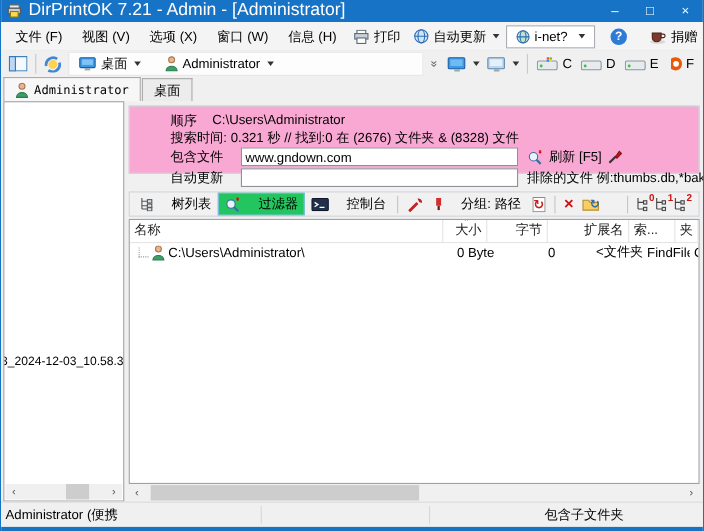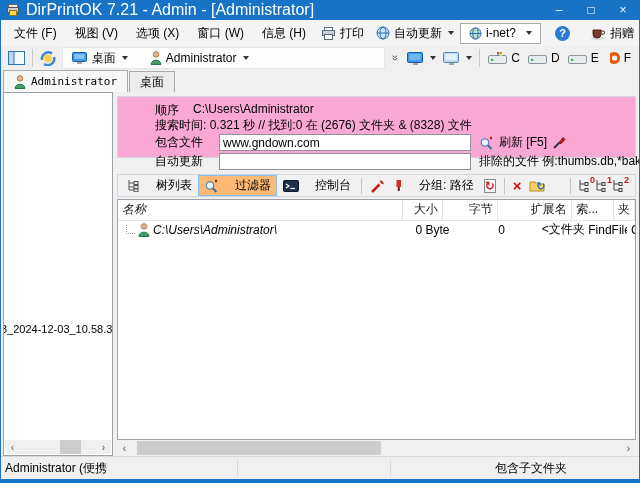--- a/index.html
+++ b/index.html
@@ -65,37 +65,37 @@
   .frow{position:absolute;display:flex;white-space:nowrap;}
   .flabel{width:56px;text-align:left;}
   .ftext{width:252px;height:17px;border:1px solid #8E9197;background:#fff;font-family:inherit;
          font-size:12px;padding:0 3px;box-sizing:border-box;margin-left:8px;}
   .ficons{display:flex;align-items:center;gap:5px;margin-left:8px;}
 
   .view-toolbar{position:absolute;left:0;right:0;top:82px;height:23px;border:1px solid #D2D5D9;
                 background:#F1F1F1;box-sizing:border-box;display:flex;align-items:center;
                 padding:0 2px;overflow:hidden;white-space:nowrap;}
   .vt-btn{display:flex;align-items:center;gap:16px;padding:0 5px;height:19px;border:1px solid transparent;}
-  .vt-btn.active{background:#fdba74;border:1px solid #84BEEC;text-align:center;}
+  .vt-btn.active{background:#22c55e;border:1px solid #84BEEC;text-align:center;}
   .vt-sep{width:1px;height:16px;background:#C5C5C5;margin:0 4px;flex:0 0 auto;}
   .lvl-group{position:absolute;left:460px;display:flex;align-items:center;gap:6px;}
   .lvl-btn{position:relative;display:flex;align-items:flex-end;}
   .lvl-btn .sup{position:absolute;top:-4px;right:-6px;color:#C81414;font-size:9px;font-weight:bold;}
 
   .grid{position:absolute;left:0;right:0;top:107px;bottom:17px;background:#fff;
         border:1px solid #9DA2A8;box-sizing:border-box;overflow:hidden;}
   .grid-header{display:flex;height:20px;border-bottom:1px solid #E4E4E4;background:#fff;}
   .gh-cell{position:relative;border-right:1px solid #E4E4E4;box-sizing:border-box;
            display:flex;align-items:flex-end;padding:0 4px 2px 4px;font-size:12px;color:#1A1A1A;}
   .gh-cell.r{justify-content:flex-end;}
   .sort-caret{position:absolute;top:-2px;right:16px;font-size:10px;color:#555;}
   .grid-row{display:flex;height:17px;align-items:center;}
   .g-cell{box-sizing:border-box;padding:0 4px;overflow:hidden;white-space:nowrap;font-size:12px;}
   .g-cell.r{text-align:right;}
-  .c0{width:320px;display:flex;align-items:center;gap:3px;font-style:italic;}
+  .c0{width:320px;display:flex;align-items:center;gap:3px;}
   .c1{width:44px;}  .c2{width:61px;align-items:center;}  .c3{width:50px;margin-left:29px;}  .c4{width:46px;}  .c5{flex:1;}
   .tree-stub{width:8px;height:8px;border-left:1px dotted #9A9A9A;border-bottom:1px dotted #9A9A9A;
              margin-left:4px;flex:0 0 auto;}
 
   .grid-hscroll{position:absolute;left:0;right:0;bottom:2px;height:14px;background:#F0F0F0;
                 display:flex;align-items:stretch;}
 
   
   .statusbar{position:absolute;left:0;right:0;bottom:4px;height:22px;background:#F0F0F0;
              border-top:1px solid #DADADA;display:flex;align-items:center;font-size:12px;}

